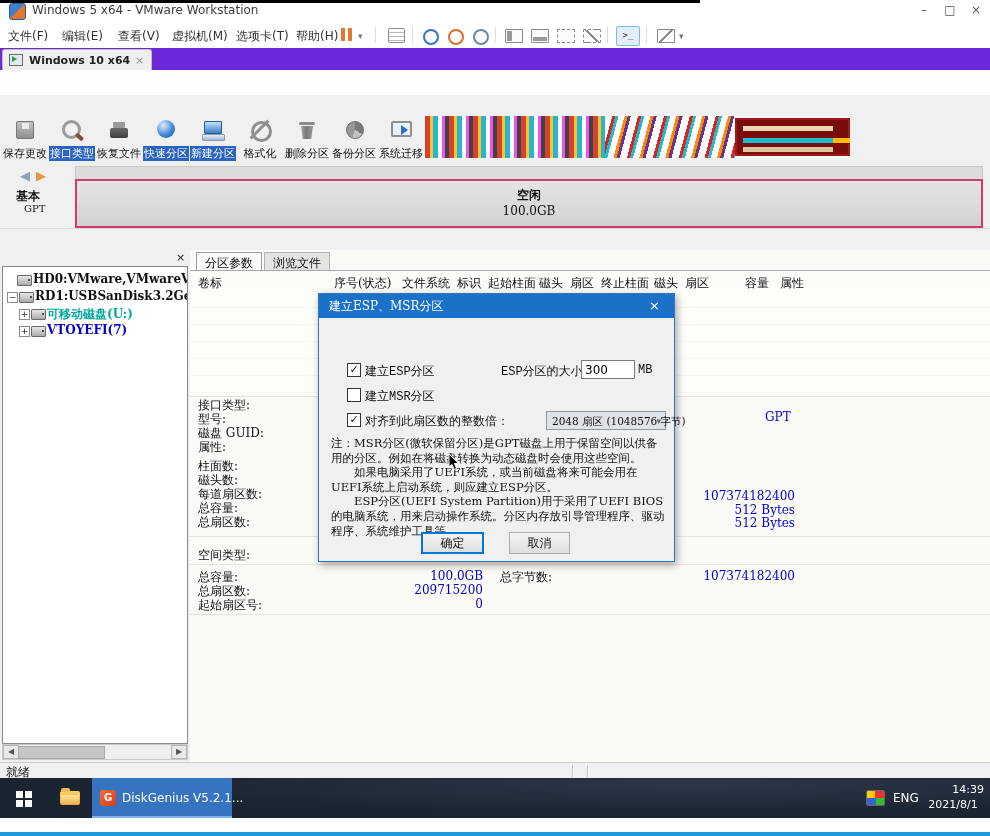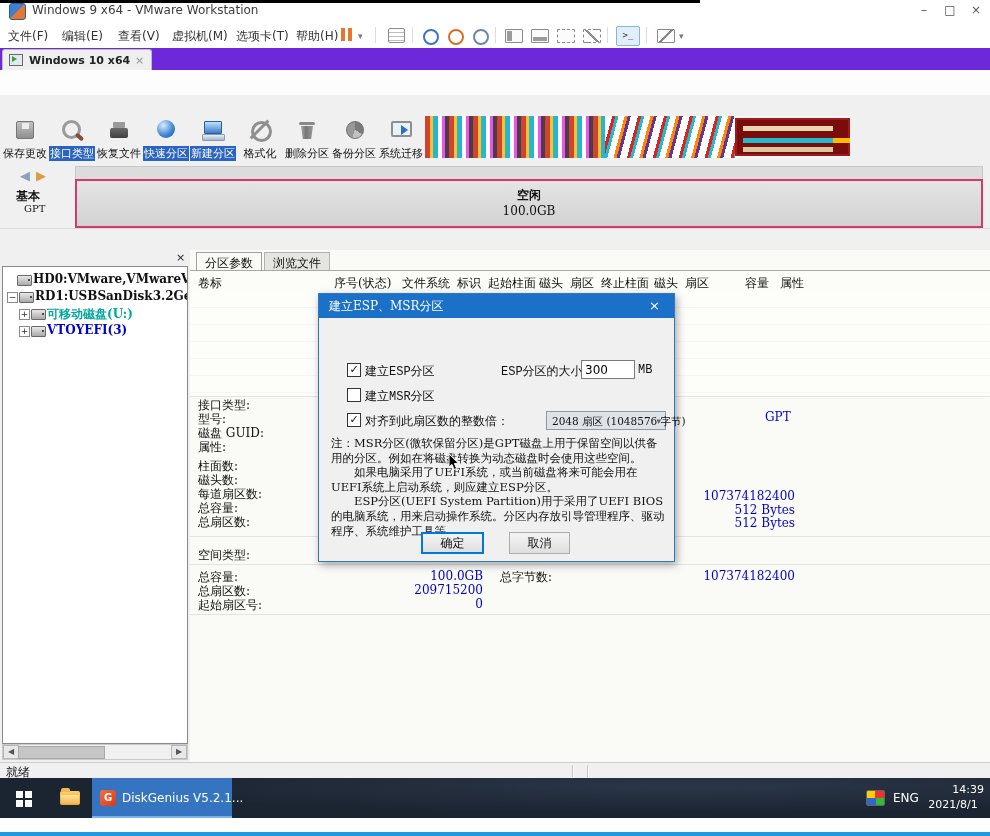--- a/index.html
+++ b/index.html
@@ -195,21 +195,21 @@
      background:repeating-linear-gradient(135deg,transparent 0 2px,#aaa 2px 3px);}
   #bluebar{left:0;top:832px;width:990px;height:4px;background:#1e9ae0;}
 </style>
 </head>
 <body>
 
 <div id="screen">
 
   <div class="abs" id="vm-titlebar">
     <div class="abs" id="vm-logo"></div>
-    <div class="abs" id="vm-title">Windows 9 x64 - VMware Workstation</div>
+    <div class="abs" id="vm-title">Windows 5 x64 - VMware Workstation</div>
     <div class="abs vm-ctl" style="left:912px">–</div>
     <div class="abs vm-ctl" style="left:938px">□</div>
     <div class="abs vm-ctl" style="left:964px">×</div>
   </div>
   <div class="abs" id="topglitch"></div>
 
   <div class="abs" id="vm-menubar">
     <span class="abs vmenu" style="left:8px">文件(F)</span>
     <span class="abs vmenu" style="left:62px">编辑(E)</span>
     <span class="abs vmenu" style="left:118px">查看(V)</span>
@@ -308,21 +308,21 @@
           <span>RD1:USBSanDisk3.2Gen1 (29G</span>
         </div>
         <div class="trow" style="left:44px;top:39px;color:#00a89d">
           <div class="expbox" style="left:-28px;top:3px">+</div>
           <div class="diskico" style="left:-16px;top:3px"></div>
           <span>可移动磁盘(U:)</span>
         </div>
         <div class="trow" style="left:44px;top:56px;color:#0000d0">
           <div class="expbox" style="left:-28px;top:3px">+</div>
           <div class="diskico" style="left:-16px;top:3px"></div>
-          <span>VTOYEFI(3)</span>
+          <span>VTOYEFI(7)</span>
         </div>
       </div>
       <div class="abs" id="hscroll">
         <div class="sbtn" style="left:0">◀</div>
         <div class="sbtn" style="left:168px">▶</div>
         <div id="sthumb"></div>
       </div>
     </div>
 
     <div class="abs" id="rightpanel">

